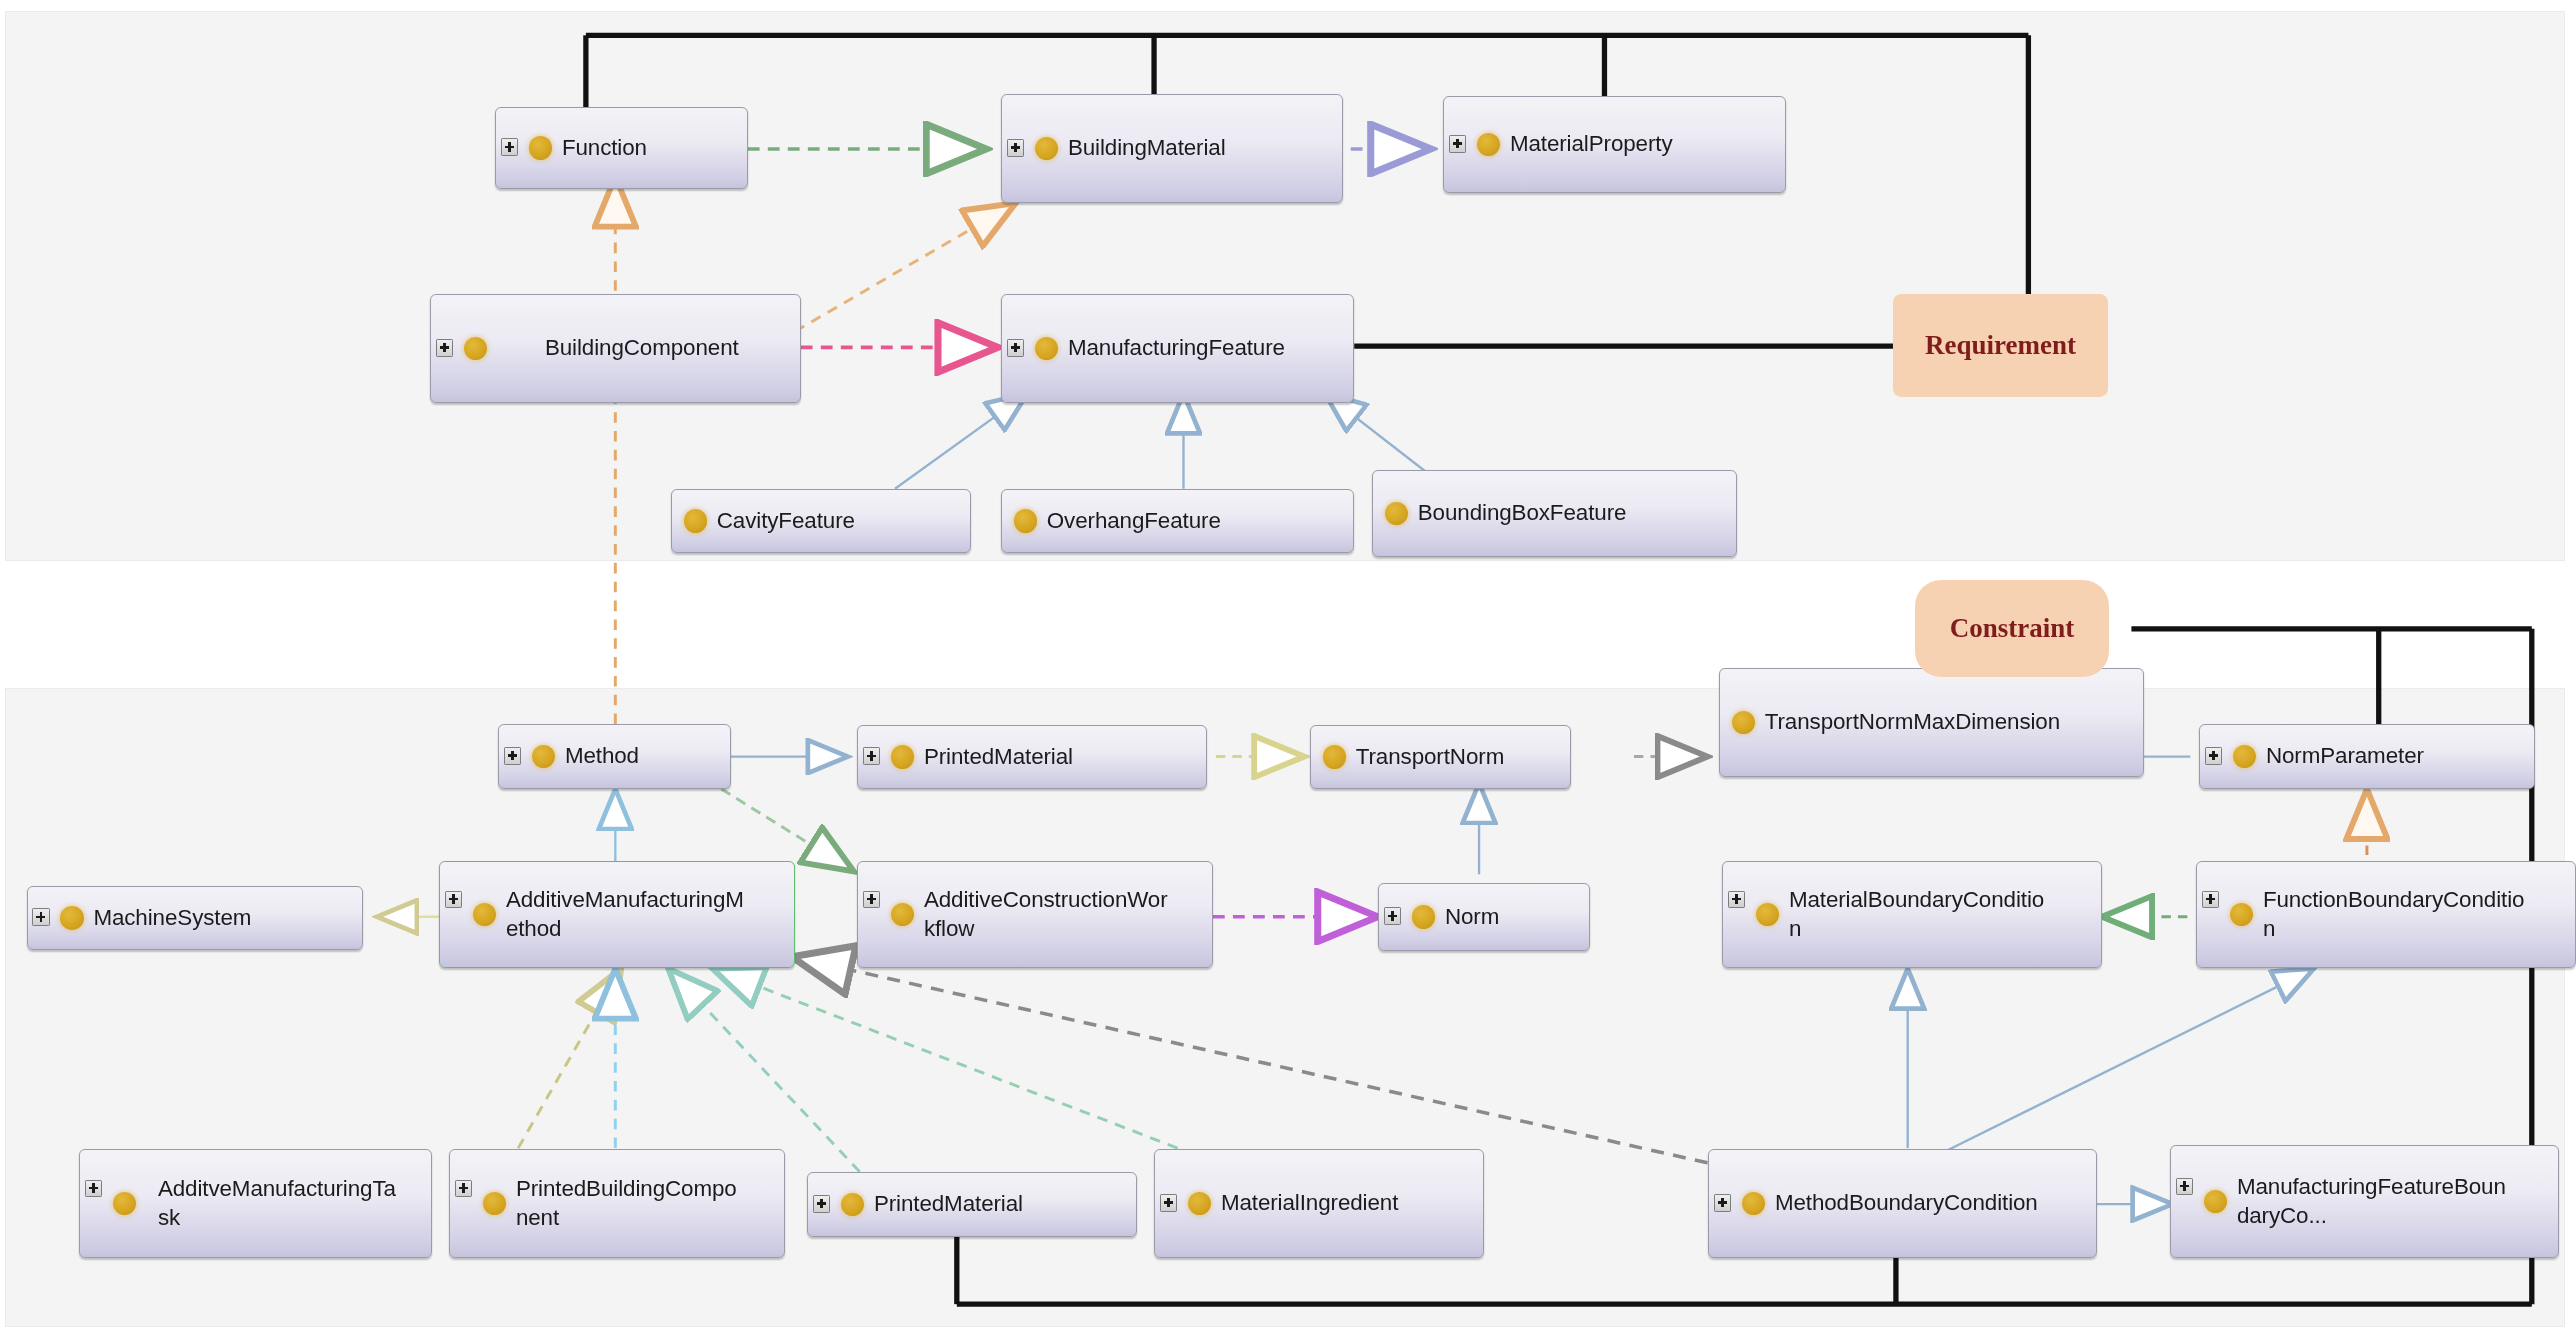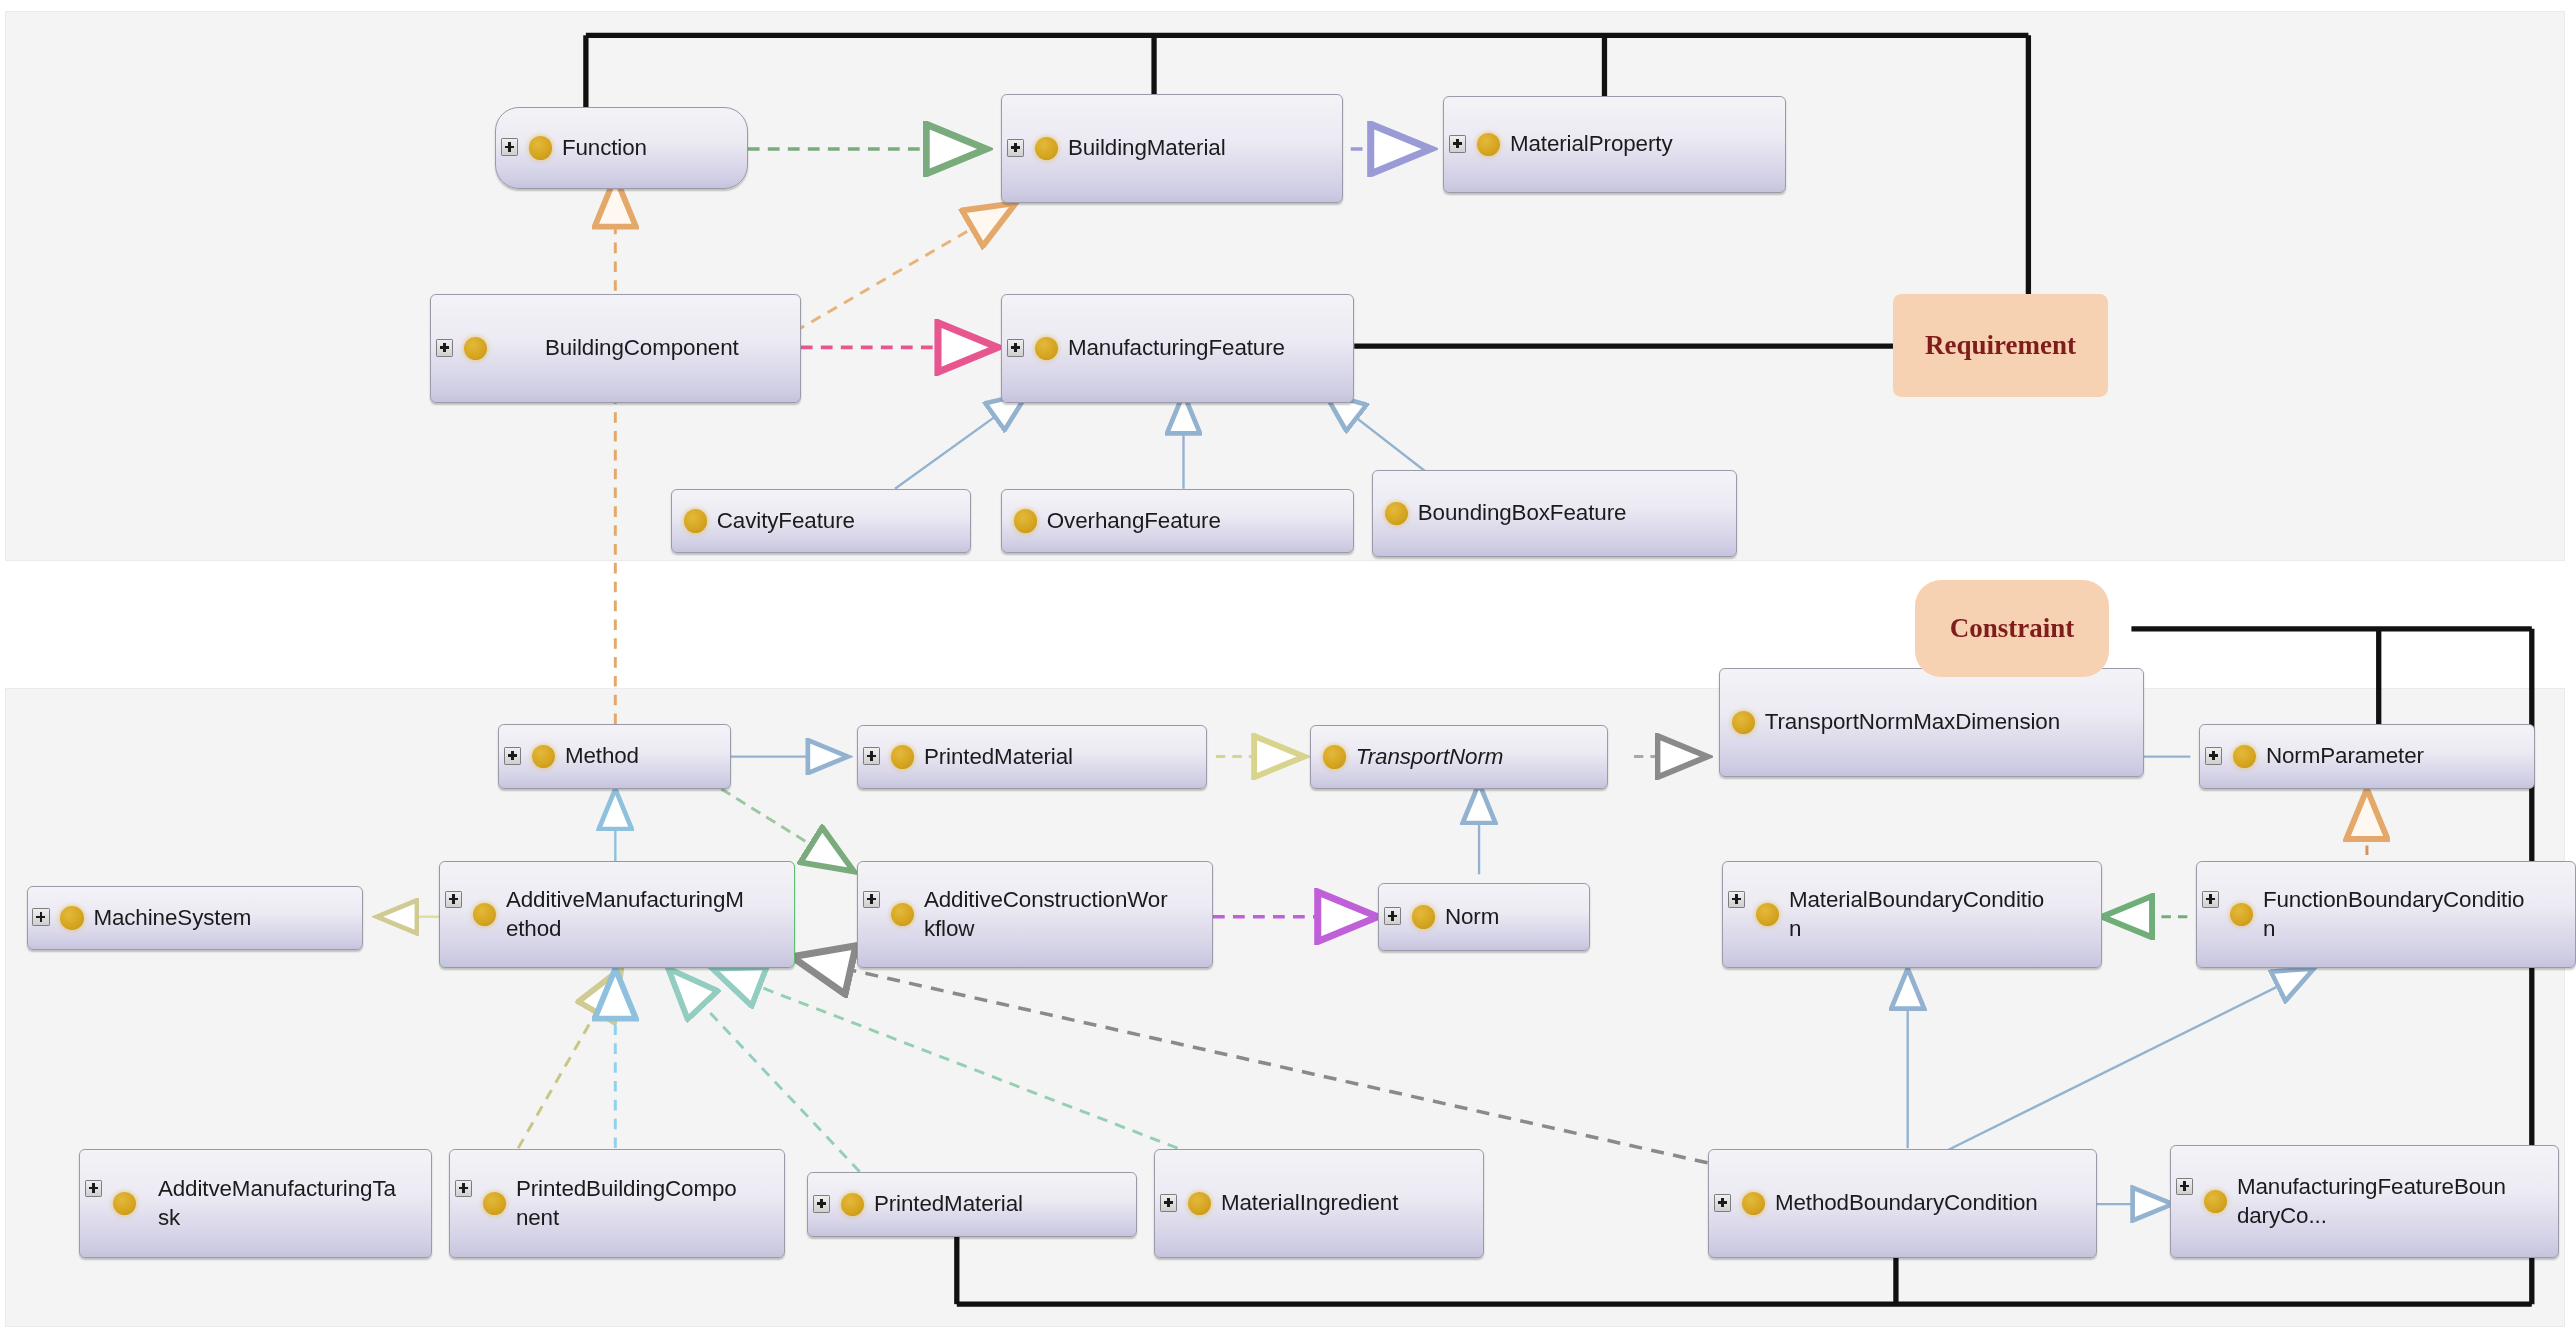--- a/index.html
+++ b/index.html
@@ -216,21 +216,21 @@
     <path d="M3240,1950 L3240,1645" stroke="#93b2d0" stroke-width="4" fill="none" marker-end="url(#t-blue)"></path>
 
     <path d="M3305,1955 L3930,1645" stroke="#93b2d0" stroke-width="4" fill="none" marker-end="url(#t-blue)"></path>
 
     <path d="M3560,2045 L3690,2045" stroke="#93b2d0" stroke-width="4" fill="none" marker-end="url(#t-blue)"></path>
   </svg>
 
   <div class="tag" style="left:1893px; top:294px; width:215px; height:103px;">Requirement</div>
   <div class="tag" style="left:1915px; top:580px; width:194px; height:97px;border-radius:26px;">Constraint</div>
 
-  <div class="node" style="left:495px; top:107px; width:253px; height:82px;border-radius:24px;">
+  <div class="node" style="left:495px; top:107px; width:253px; height:82px;">
     <div class="node-inner">
       <span class="plus-box"></span>
       <span class="dot"></span>
       <span class="label">Function</span>
     </div>
   </div>
 
   <div class="node" style="left:1001px; top:94px; width:342px; height:109px;">
     <div class="node-inner">
       <span class="plus-box"></span>
@@ -293,21 +293,21 @@
   </div>
 
   <div class="node" style="left:857px; top:725px; width:350px; height:64px;">
     <div class="node-inner">
       <span class="plus-box"></span>
       <span class="dot"></span>
       <span class="label">PrintedMaterial</span>
     </div>
   </div>
 
-  <div class="node noplus" style="left:1310px; top:725px; width:298px; height:64px;font-style:italic;">
+  <div class="node noplus" style="left:1310px; top:725px; width:261px; height:64px;">
     <div class="node-inner">
       <span class="dot"></span>
       <span class="label">TransportNorm</span>
     </div>
   </div>
 
   <div class="node noplus" style="left:1719px; top:668px; width:425px; height:109px;">
     <div class="node-inner">
       <span class="dot"></span>
       <span class="label" style="max-width:306px;">TransportNormMaxDimension</span>

